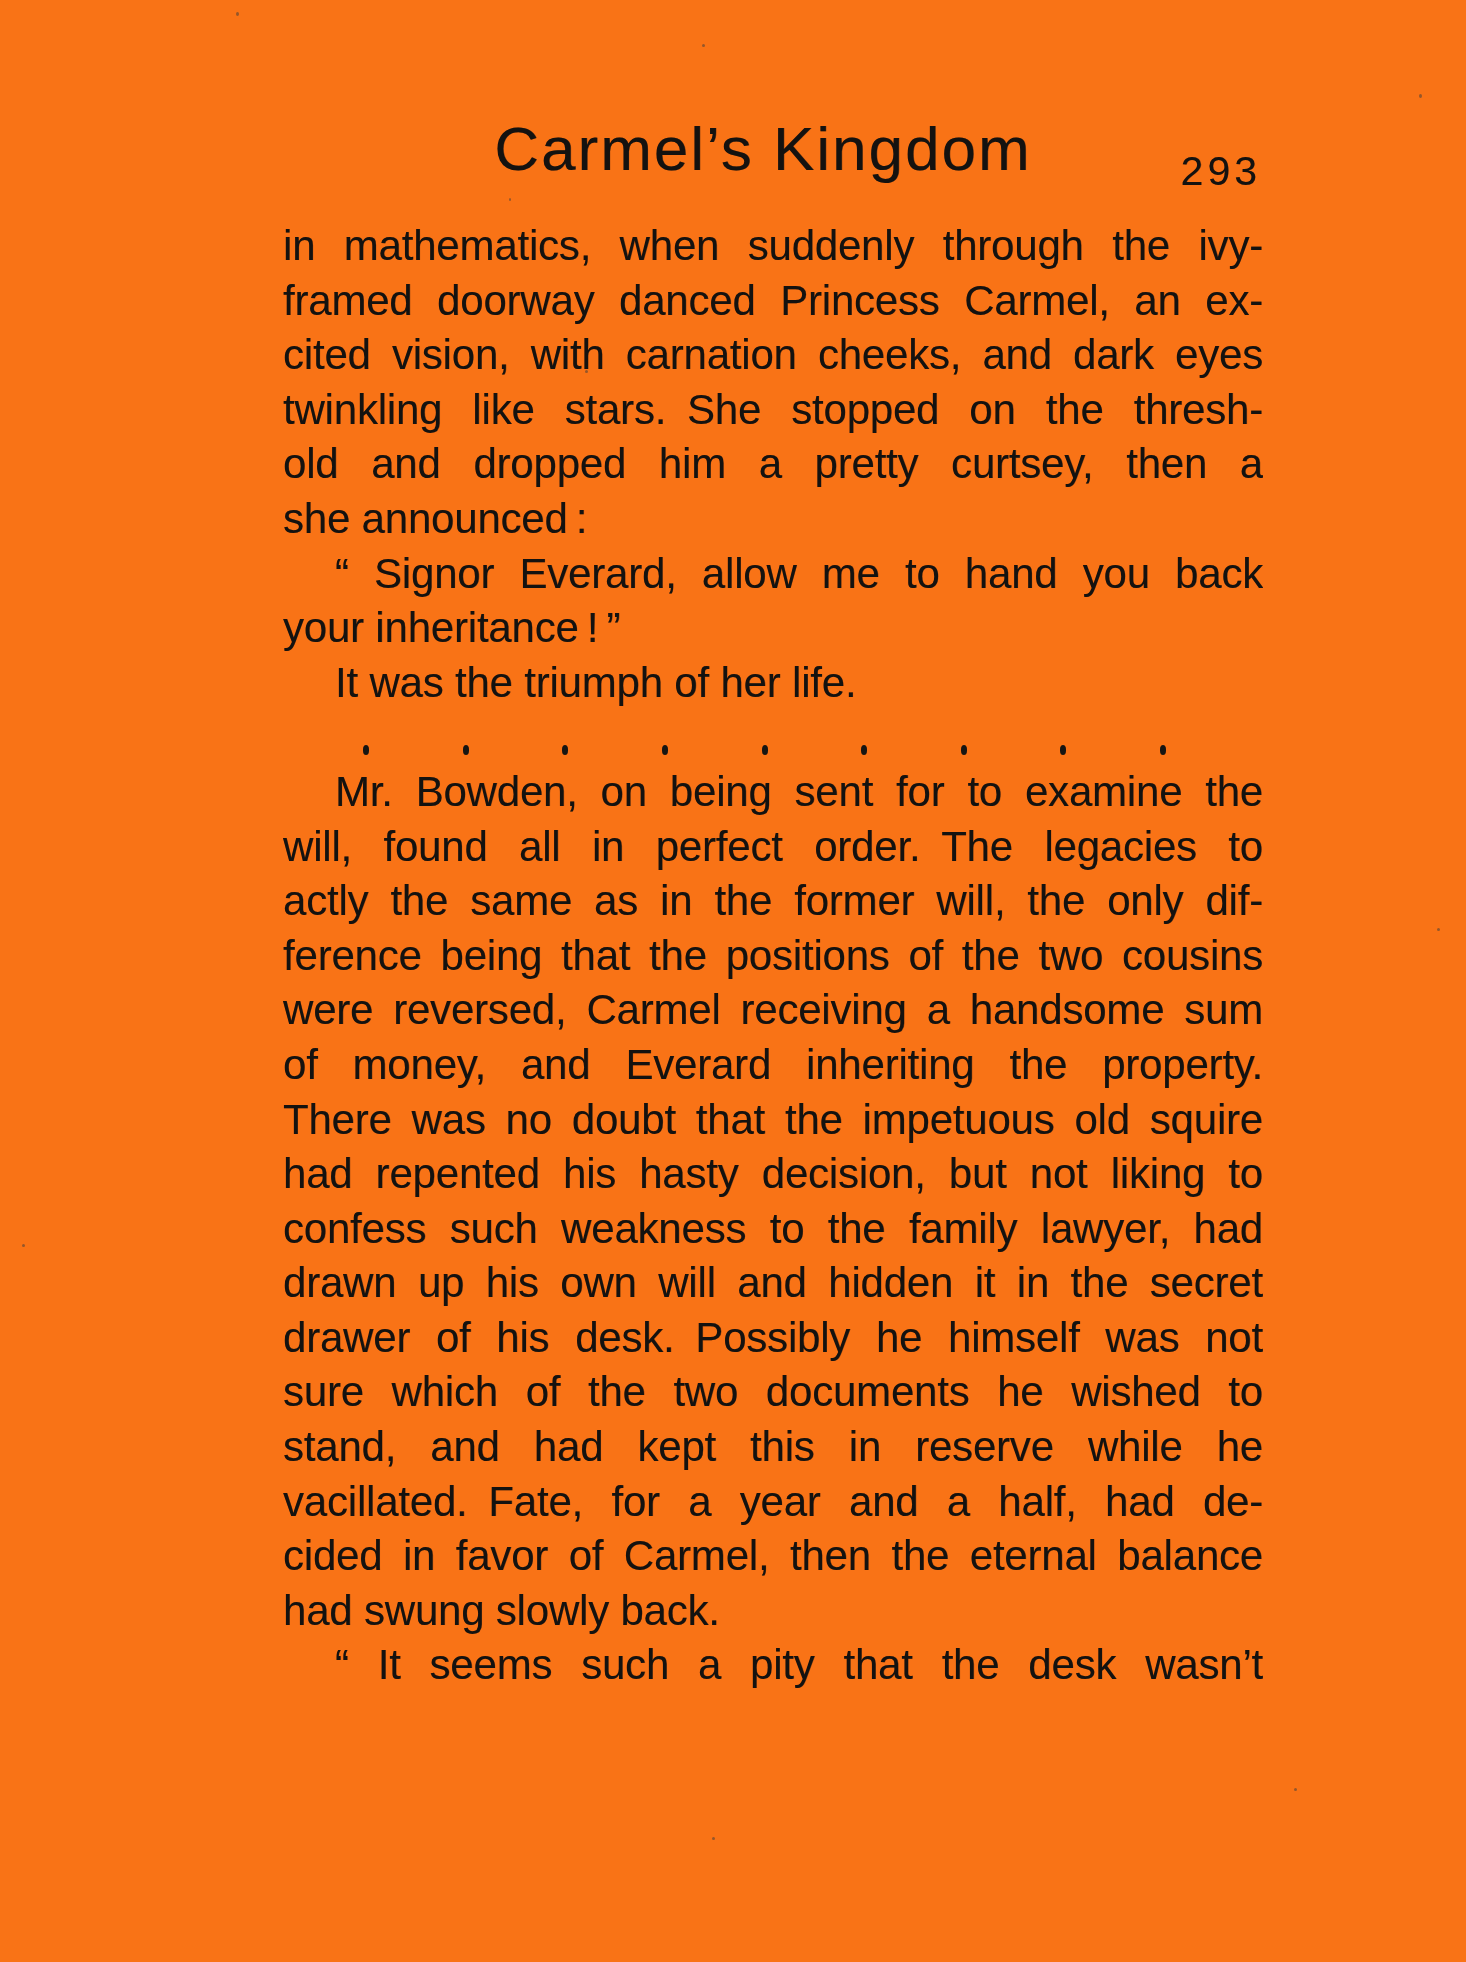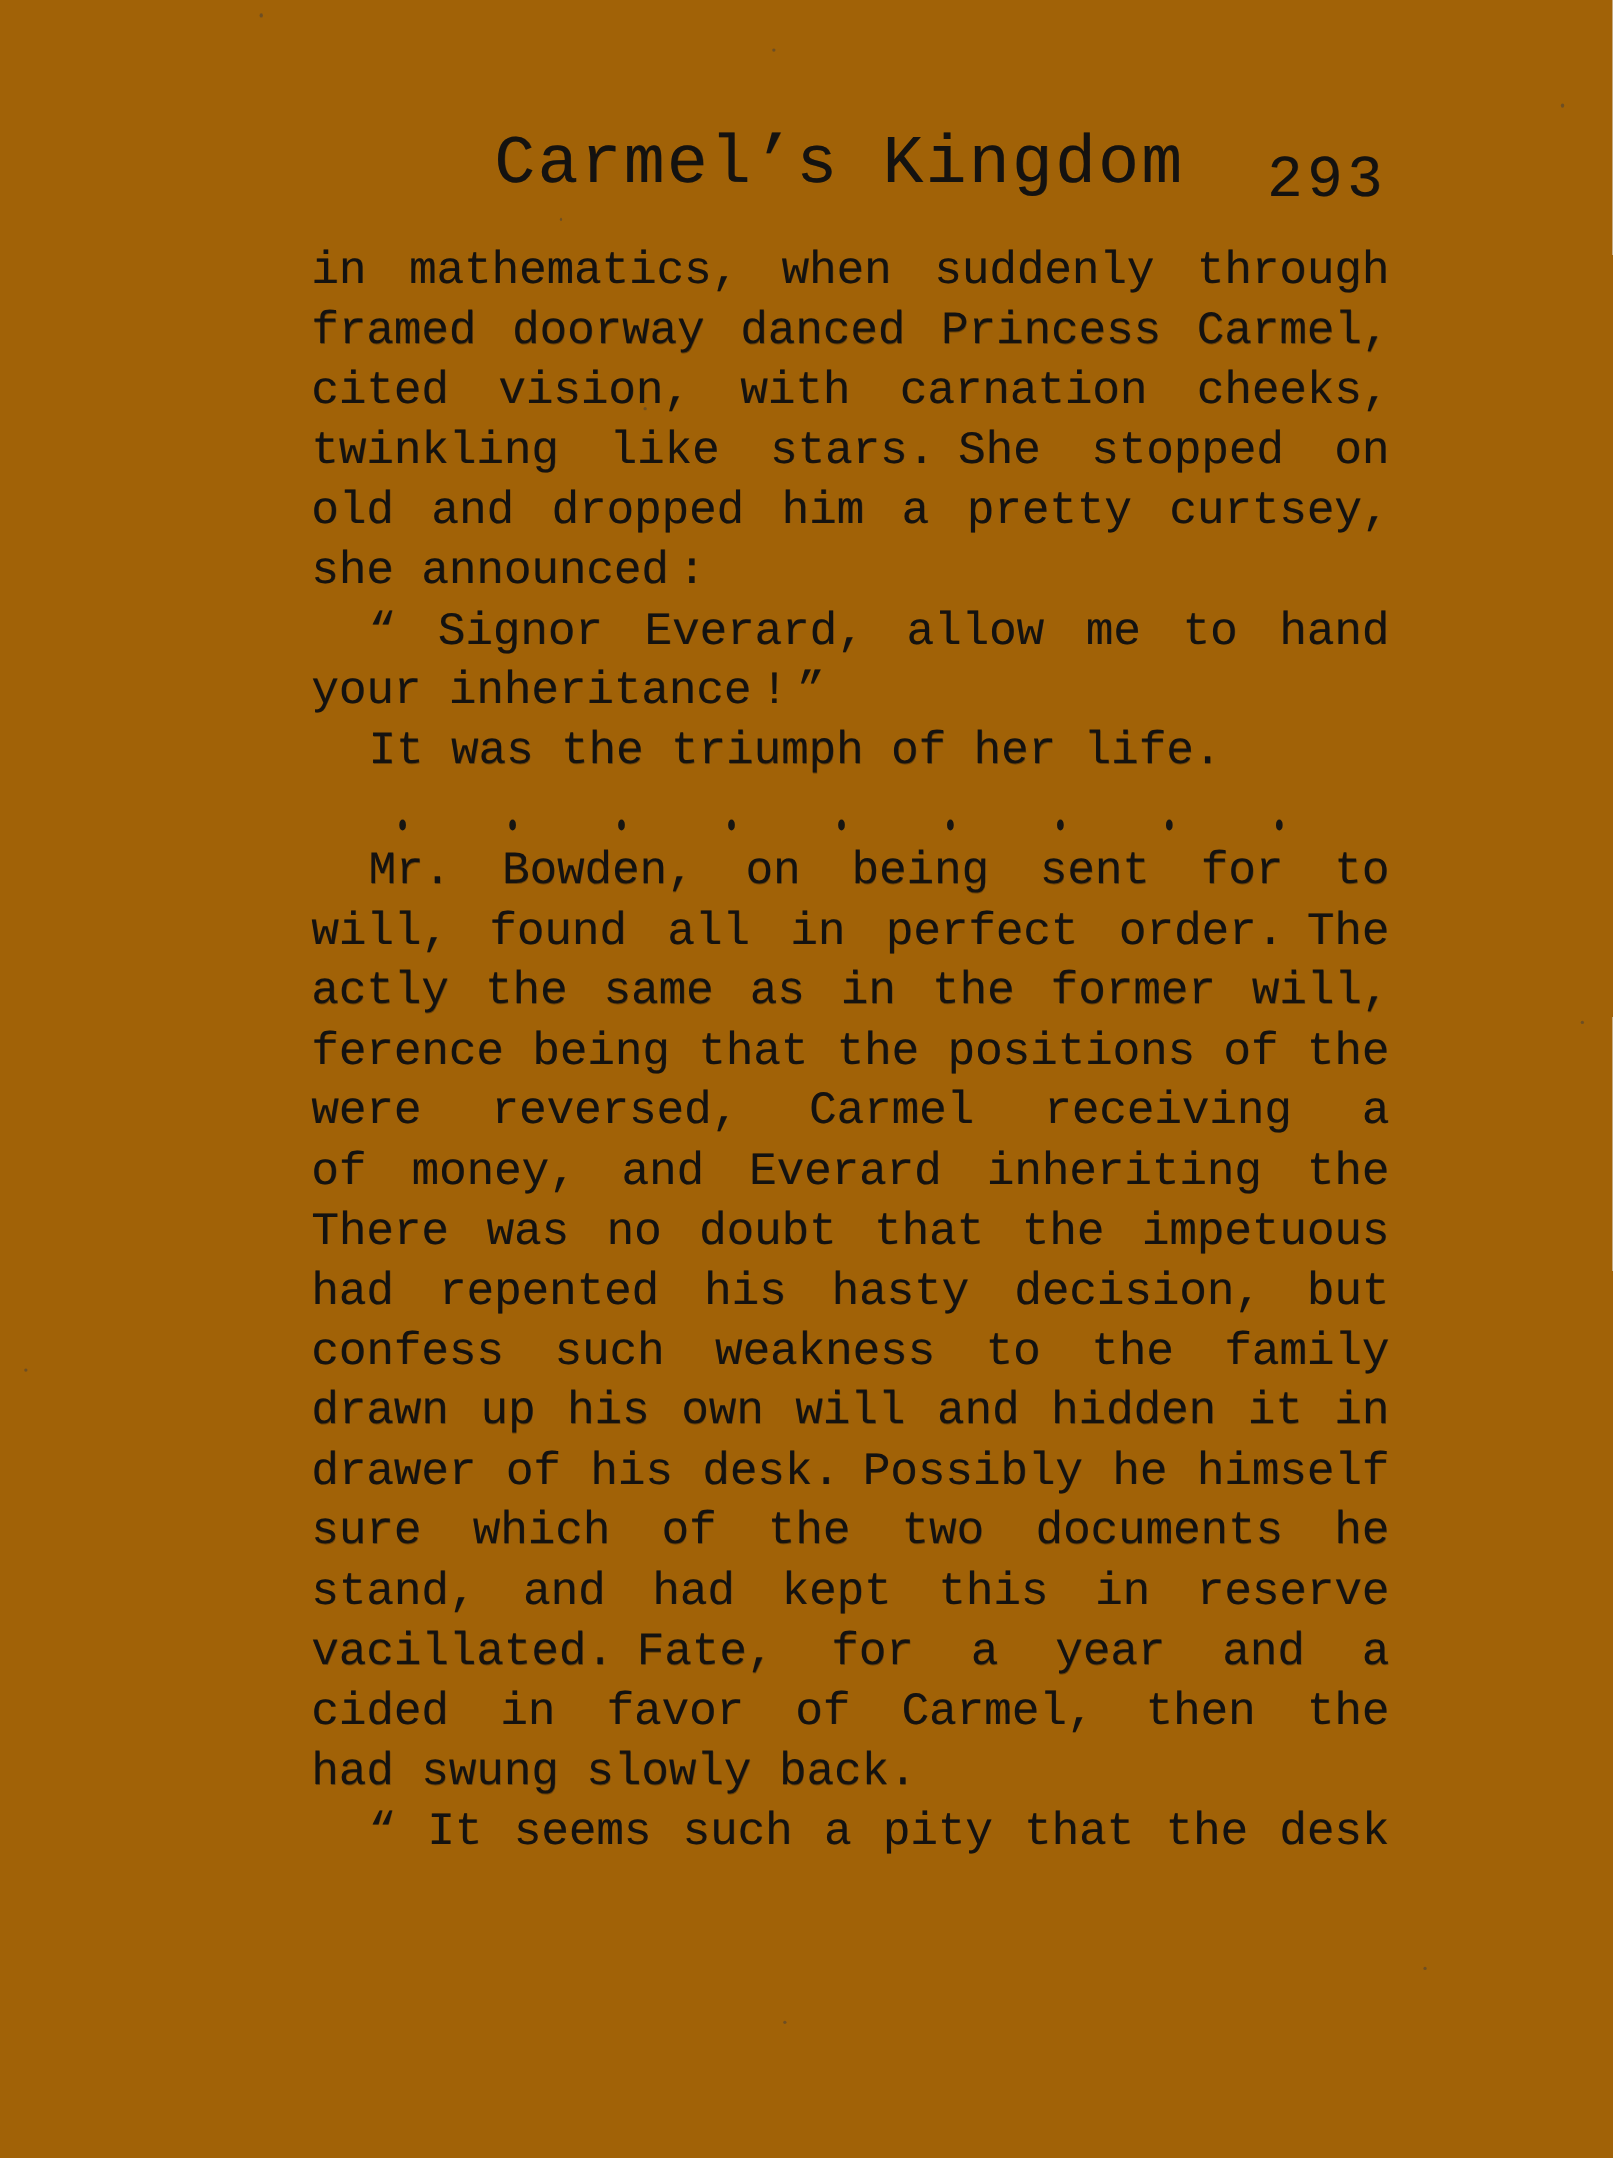--- a/index.html
+++ b/index.html
@@ -2,23 +2,23 @@
 <html><head>
 <meta charset="utf-8">
 <title>Book Page</title>
 <style>
   html, body { margin: 0; padding: 0; background: #e8e8e6; }
   .page {
     position: relative;
     width: 1466px;
     height: 1962px;
     margin: 0 auto;
-    background: #a16207;
+    background: #f97316;
     color: #141210;
-    font-family: Liberation Mono, monospace;
+    font-family: Liberation Sans, sans-serif;
     overflow: hidden;
   }
   
   .hdr {
     position: absolute;
     top: 118px;
     left: 263px;
     width: 1000px;
     height: 64px;
   }
@@ -30,21 +30,21 @@
     font-size: 62px;
     line-height: 62px;
     letter-spacing: 2px;
     white-space: nowrap;
     text-shadow: 0.4px 0.4px 0 rgba(20,18,16,0.45);
   }
   .pageno {
     position: absolute;
     right: 2px;
     bottom: -10px;
-    font-size: 54px;
+    font-size: 41px;
     line-height: 1;
     letter-spacing: 4px;
     text-shadow: 0.4px 0.4px 0 rgba(20,18,16,0.4);
   }
   
   .bodytext {
     position: absolute;
     top: 219px;
     left: 263px;
     width: 1000px;

